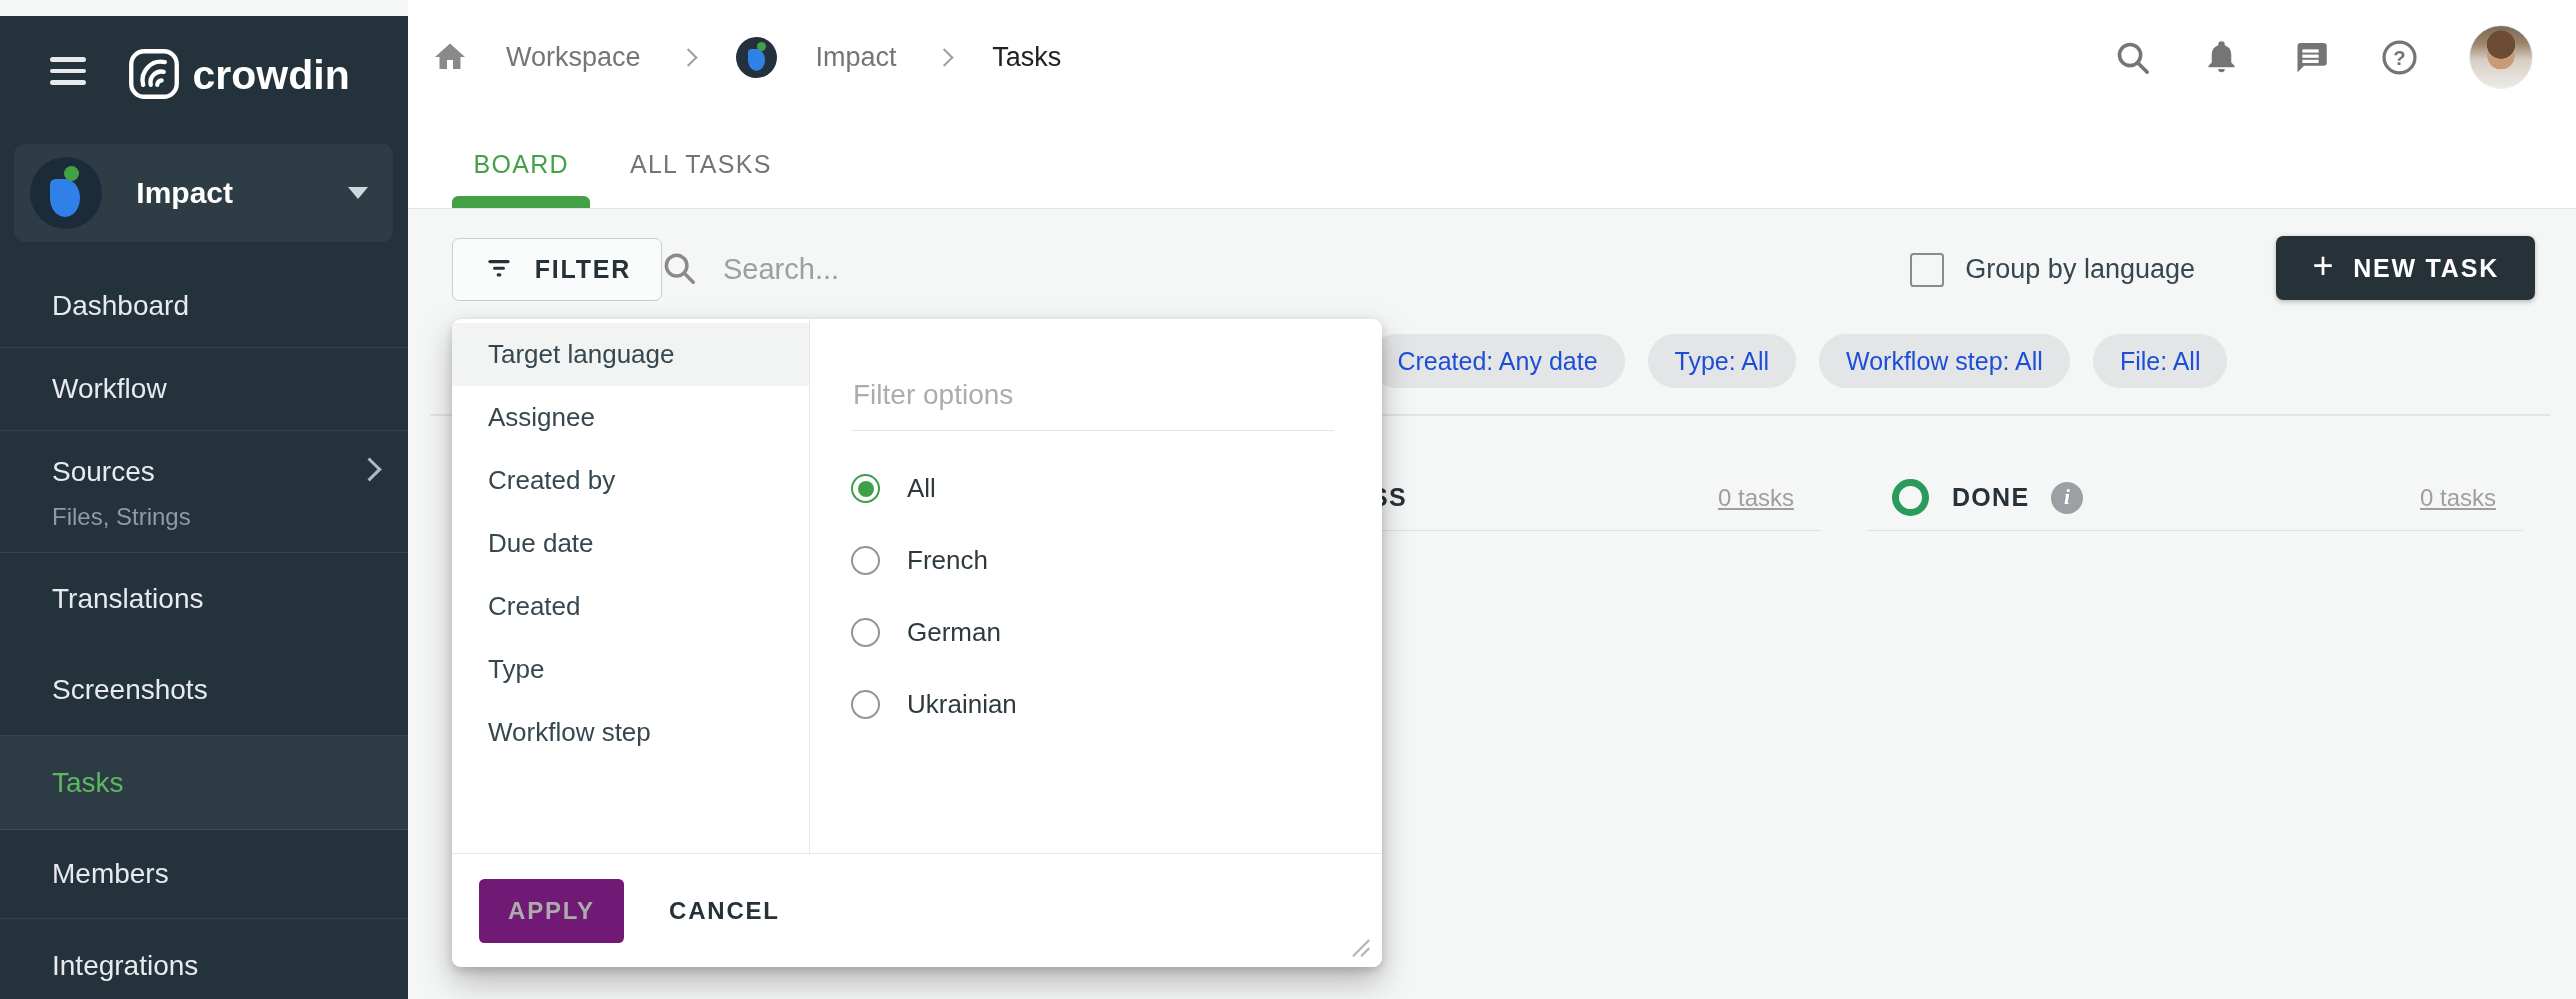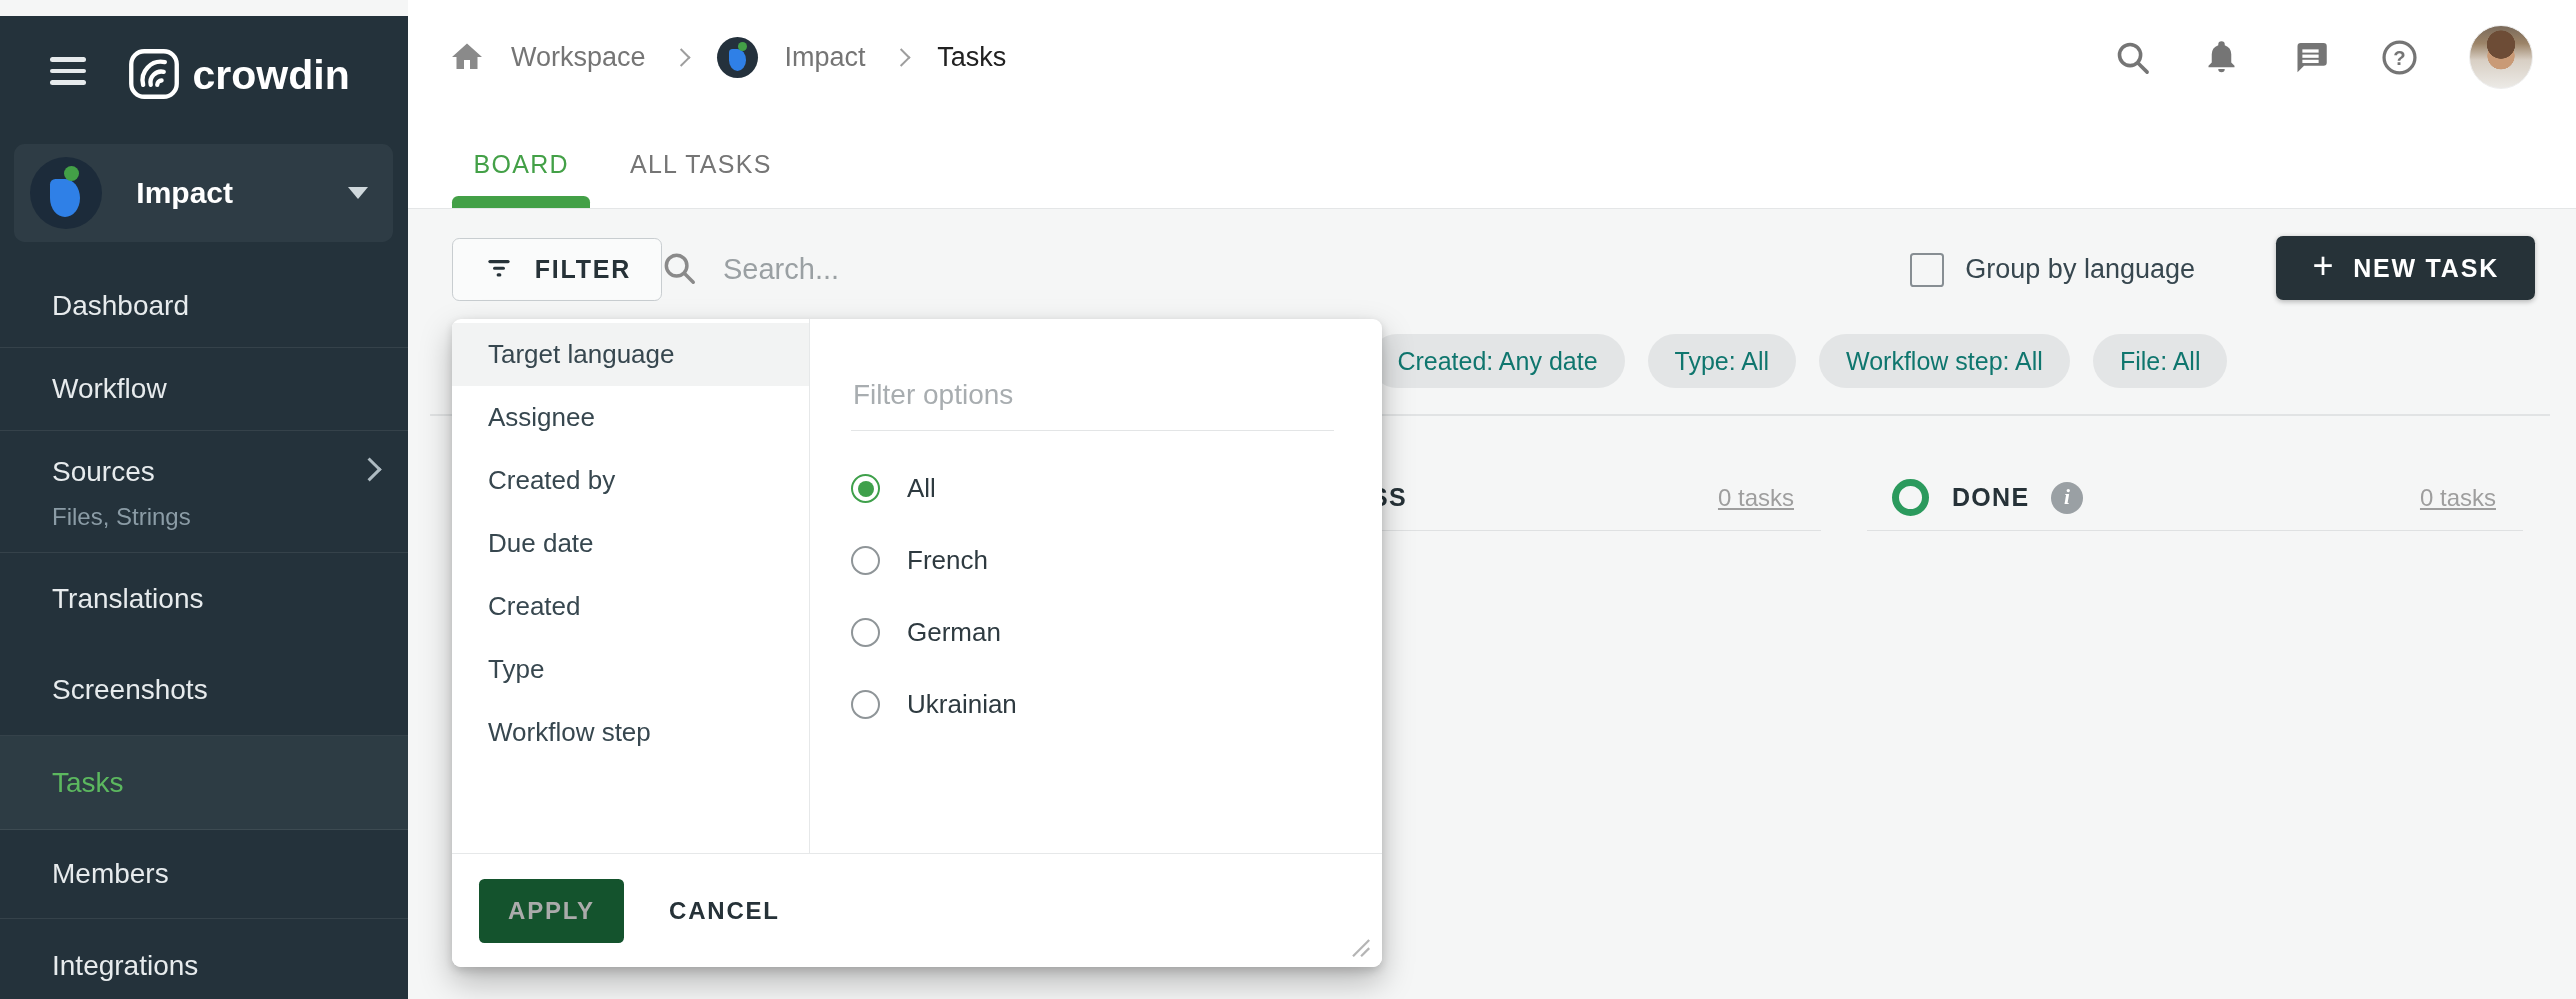--- a/index.html
+++ b/index.html
@@ -30,21 +30,21 @@
   .mi-sources .lbl{line-height:36px;}
   .mi-sub{display:block;color:#8b9ca6;font-size:24px;font-weight:400;margin-top:12.5px;}
   .chev-right{position:absolute;right:30px;top:30px;width:14.3px;height:14.3px;border:solid #aebbc2;
               border-width:3.6px 3.6px 0 0;transform:rotate(45deg);}
   .mi-tall{height:91px;line-height:91px;}
   .mi-active{height:93px;line-height:93px;background:#2d3c44;color:#5cb85f;}
 
   
   .main{position:absolute;left:408px;top:0;width:2168px;height:999px;}
   .topbar{position:absolute;left:0;top:0;width:2168px;height:114px;background:#fff;}
-  .crumbs{position:absolute;left:41px;top:0;height:114px;display:flex;align-items:center;gap:26px;}
+  .crumbs{position:absolute;left:24px;top:0;height:114px;display:flex;align-items:center;gap:38px;}
   .crumb{color:#757575;font-size:27px;cursor:pointer;}
   .crumb-cur{color:#212121;font-size:27px;}
   .crumb-sep{width:10.7px;height:10.7px;border:solid #9e9e9e;border-width:2.7px 2.7px 0 0;transform:rotate(45deg);margin:0 3.6px;}
   .mini-avatar{position:relative;width:41px;height:41px;border-radius:50%;background:#24313c;}
   .mini-avatar .drop{position:absolute;left:11.6px;top:12.5px;width:17px;height:21.5px;background:#2f80e7;border-radius:3.6px 50% 50% 50%;}
   .mini-avatar .dot{position:absolute;left:20.6px;top:5.4px;width:9px;height:9px;background:#43a047;border-radius:50%;}
   .top-actions{position:absolute;right:43px;top:0;height:114px;display:flex;align-items:center;gap:50px;}
   .ticon{width:39px;height:39px;color:#757575;cursor:pointer;}
   .user-avatar{width:64px;height:64px;border-radius:50%;cursor:pointer;border:1.8px solid #eee;box-sizing:border-box;
     background:
@@ -74,21 +74,21 @@
   .grp{position:absolute;right:381px;top:29px;height:63px;display:flex;align-items:center;gap:21.5px;cursor:pointer;}
   .checkbox{width:30px;height:30px;border:2.7px solid #878e93;border-radius:3.6px;background:transparent;}
   .grp-label{font-size:27px;color:#37474f;}
   .new-task{position:absolute;right:41px;top:27px;height:64px;display:flex;align-items:center;gap:19.7px;
             padding:0 36px;background:#263238;border-radius:7.2px;cursor:pointer;box-shadow:0 1.8px 5.4px rgba(0,0,0,.25);}
   .new-task .plus{color:#fff;font-size:36px;font-weight:400;line-height:1;margin-top:-3.6px;}
   .new-task .ntlabel{color:#fff;font-size:25px;font-weight:700;letter-spacing:1.8px;}
 
   .chips{position:absolute;left:935px;top:125px;display:flex;gap:23px;align-items:center;}
   .chip{height:54px;line-height:54px;padding:0 27px;background:#e3e5e6;border-radius:27px;
-        font-size:25px;color:#0f766e;white-space:nowrap;cursor:pointer;}
+        font-size:25px;color:#1d4ed8;white-space:nowrap;cursor:pointer;}
   .chip-partial{width:16px;padding:0;margin-right:-11.6px;}
   .chips-divider{position:absolute;left:21.5px;top:205px;width:2120px;height:1.8px;background:#e1e3e4;}
 
   .board{position:absolute;left:0;top:256px;width:2168px;height:286px;}
   .col{position:absolute;top:0;height:66px;border-bottom:1.8px solid #dfe1e2;display:flex;align-items:center;
        box-sizing:border-box;}
   .col-name{font-size:25px;font-weight:700;letter-spacing:1.3px;color:#263238;white-space:nowrap;}
   .col-count{margin-left:auto;font-size:24px;color:#9e9e9e;padding-right:27px;text-decoration:underline;}
   .col1{left:757px;width:656px;padding-left:54px;}
   .col2{left:1459px;width:656px;padding-left:25px;}
@@ -111,21 +111,21 @@
   .dd-input input::placeholder{color:#a8adb0;}
   .radio-row{height:72px;display:flex;align-items:center;gap:27px;cursor:pointer;}
   .radios{margin-top:21.5px;}
   .radio{width:29px;height:29px;border-radius:50%;box-sizing:border-box;border:2.7px solid #8f9598;flex:0 0 auto;
          display:flex;align-items:center;justify-content:center;}
   .radio-sel{border-color:#3fa04b;}
   .radio-sel i{display:block;width:16px;height:16px;border-radius:50%;background:#3fa04b;}
   .radio-label{font-size:26px;color:#2e3a40;}
   .dd-footer{position:absolute;left:0;bottom:0;width:930px;height:114px;border-top:0.9px solid #e6e8e9;
              display:flex;align-items:center;box-sizing:border-box;padding-left:27px;background:#fff;}
-  .apply-btn{width:145px;height:64px;background:#14532d;border:none;border-radius:5.4px;color:#ababab;
+  .apply-btn{width:145px;height:64px;background:#701a75;border:none;border-radius:5.4px;color:#ababab;
              font-size:24px;font-weight:700;letter-spacing:1.8px;font-family:inherit;}
   .cancel-btn{margin-left:39px;background:none;border:none;color:#263238;font-size:24px;font-weight:700;
               letter-spacing:1.8px;cursor:pointer;font-family:inherit;}
   .resize-handle{position:absolute;right:10.7px;bottom:9px;width:27px;height:27px;cursor:nwse-resize;}
 </style>
 </head>
 <body>
 
 <div class="stage">
 

